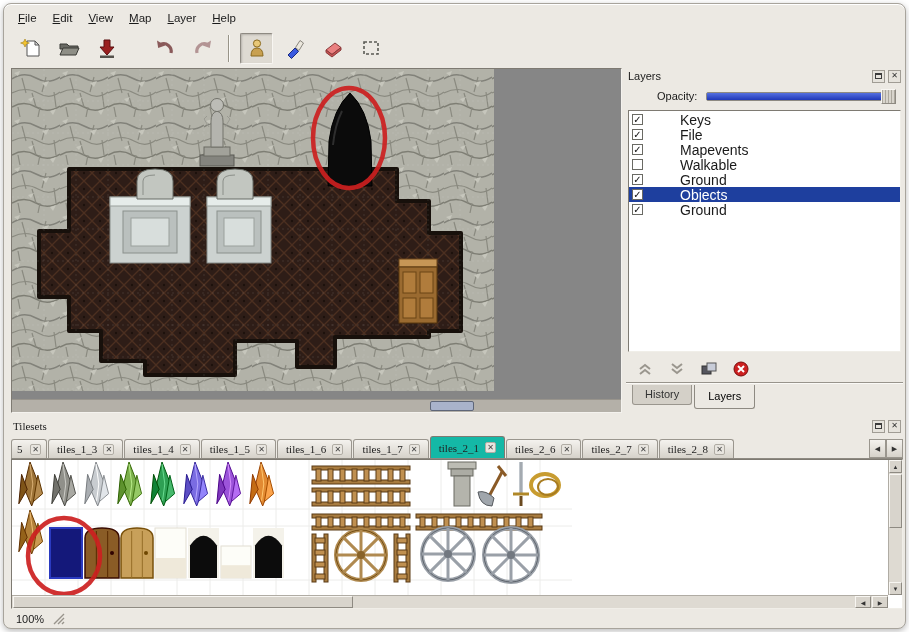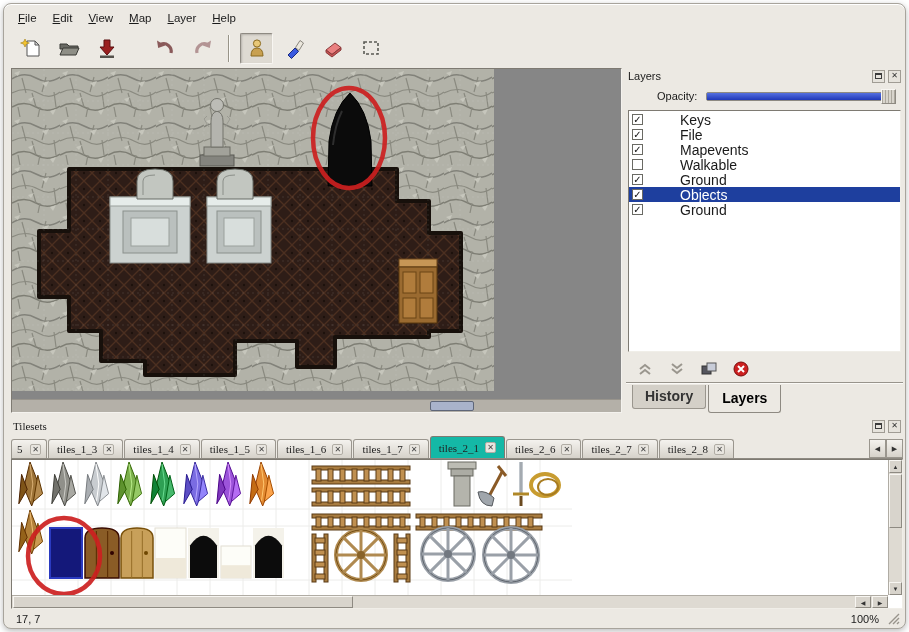--- a/index.html
+++ b/index.html
@@ -55,22 +55,22 @@
   .layer-row.selected { background:#1e3f9e; color:#fff; }
   .checkbox { width:11px; height:11px; background:#fff; border:1px solid #6a6a64; font-size:10px;
               line-height:9px; text-align:center; color:#101010; flex:none; }
   .layer-label { font-size:14px; white-space:nowrap;padding-left:32px; }
 
   .layer-actions { position:absolute; left:10px; top:290px; height:22px; display:flex; align-items:center; gap:14px; }
   .la-btn { width:18px; height:16px; display:flex; align-items:center; justify-content:center; }
   .panel-groove { position:absolute; left:0; right:0; top:314px; height:2px;
                   border-top:1px solid #98948c; border-bottom:1px solid #fbfaf7; }
   .panel-tabs { position:absolute; left:6px; top:317px; display:flex; align-items:flex-start; }
-  .panel-tab { padding:3px 12px 4px; font-size:14px; background:#d4d0c8; border:1px solid #9a968e; border-top:none;
-               color:#333; border-radius:0 0 3px 3px; margin-right:2px;font-weight:bold; }
+  .panel-tab { padding:3px 12px 4px; font-size:11px; background:#d4d0c8; border:1px solid #9a968e; border-top:none;
+               color:#333; border-radius:0 0 3px 3px; margin-right:2px; }
   .panel-tab.active { background:#ece9e3; border-color:#8e8a82; color:#000; padding:5px 13px 6px; }
 
   
   .tilesets-panel { position:absolute; left:7px; top:414px; width:892px; height:191px;font-family:Liberation Serif, serif; }
   .ts-titlebar { position:absolute; left:0; right:0; top:0; height:16px; display:flex; align-items:center; padding:0 2px; }
   .ts-tabbar { position:absolute; left:0; right:0; top:18px; height:23px; display:flex; align-items:flex-end;
                border-bottom:1px solid #8e8a82; }
   .ts-tab { position:relative; display:flex; align-items:center; gap:6px; height:19px; padding:0 8px;
     background:linear-gradient(#f4f2ee,#d6d2ca); border:1px solid #9a968e; border-bottom:none;
     border-radius:3px 3px 0 0; margin-right:1px; font-size:11px; color:#222; white-space:nowrap;justify-content:center; }
@@ -600,21 +600,20 @@
       </div>
       <div class="hscroll">
         <div class="hthumb"></div>
         <span class="harrow" style="right:17px">◀</span>
         <span class="harrow" style="right:0">▶</span>
       </div>
     </div>
   </div>
 
   <div class="status-bar">
-    <span class="status-left">17, 7</span>
     <span>100%</span>
     <svg class="resize-grip" width="13" height="13">
       <path d="M12 2 L2 12 M12 6 L6 12 M12 10 L10 12" stroke="#98948c" stroke-width="1.4"></path>
       <path d="M13 3 L3 13 M13 7 L7 13 M13 11 L11 13" stroke="#fbfa f7" stroke-width="1"></path>
     </svg>
   </div>
 
 </div>
 
 </body></html>

